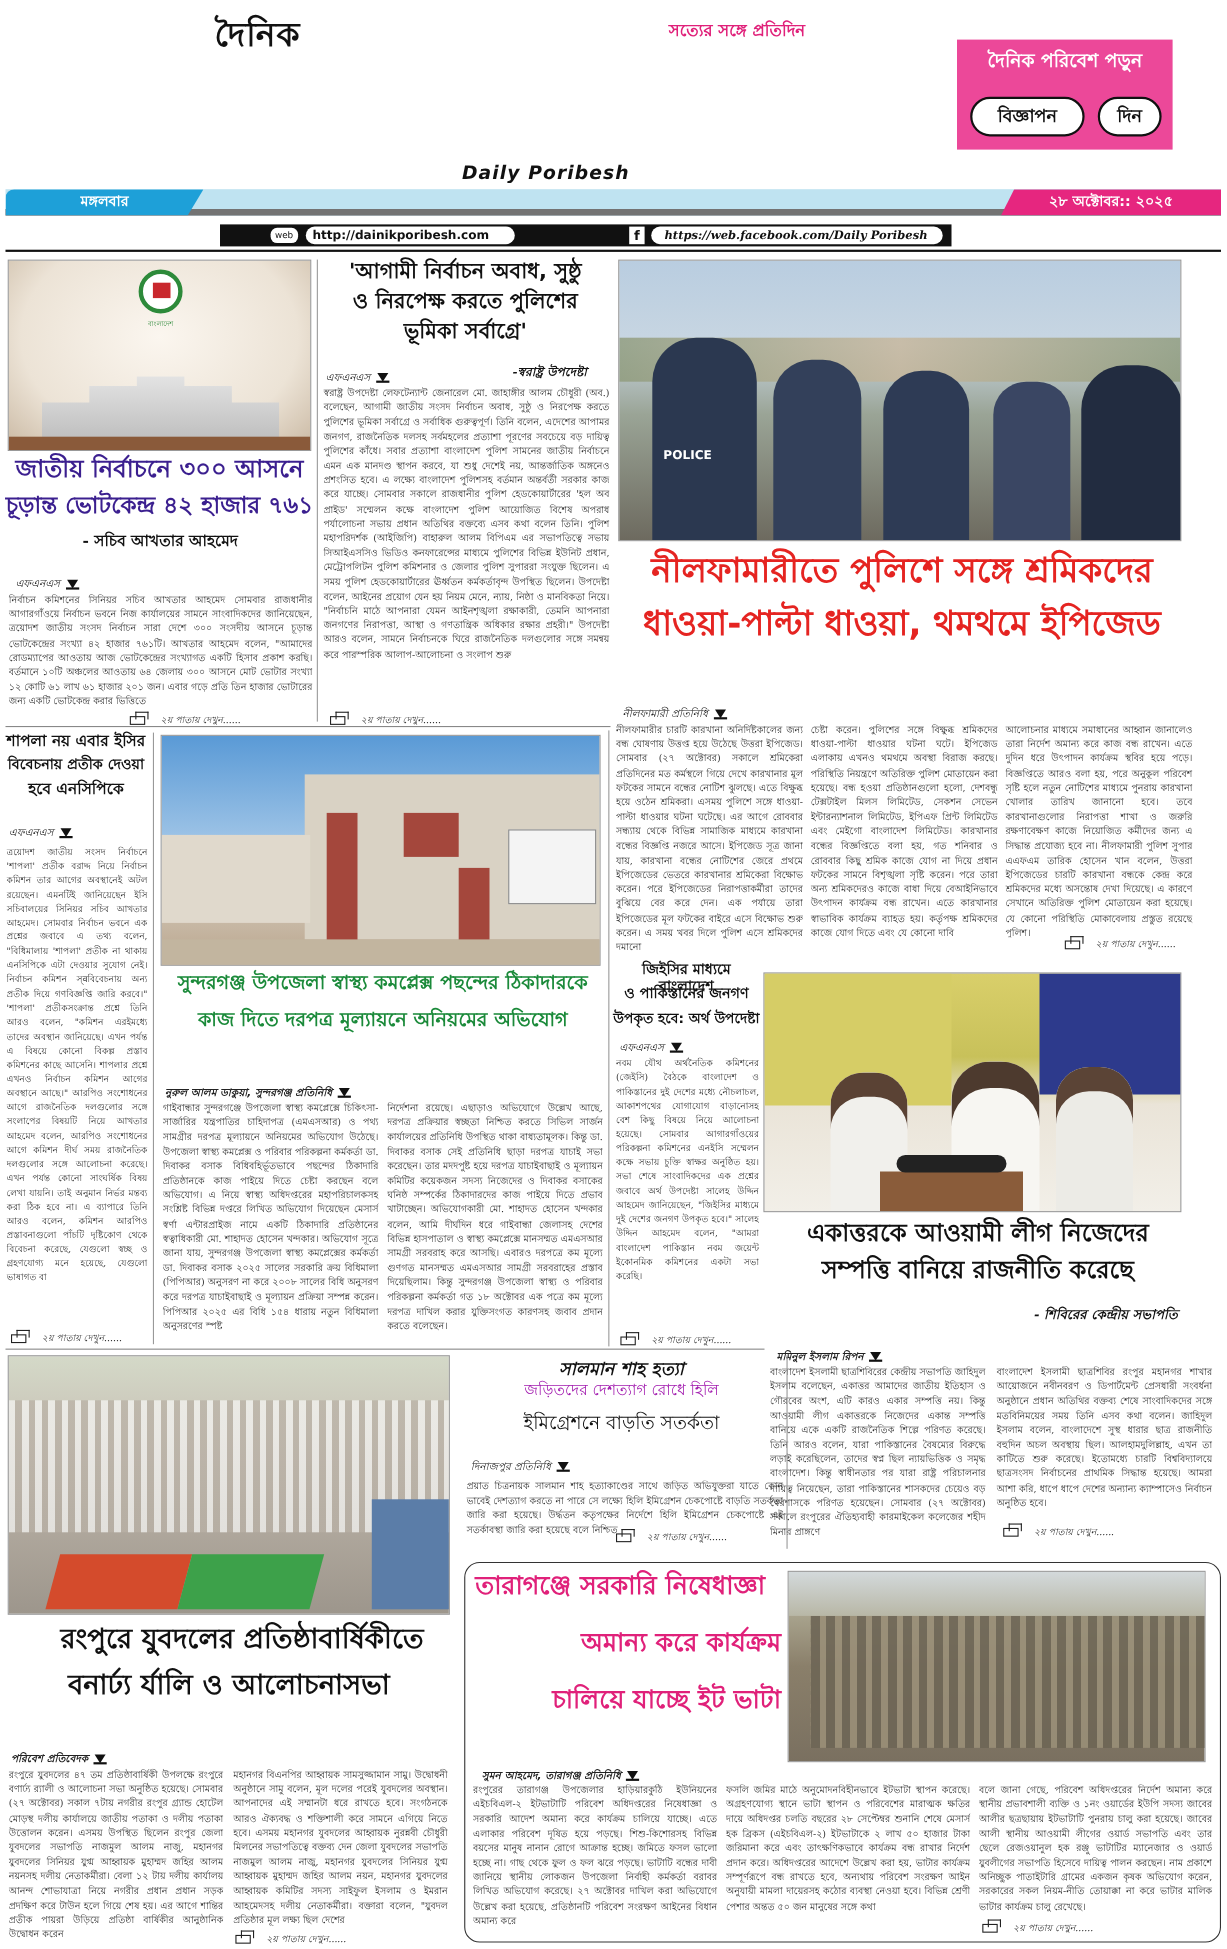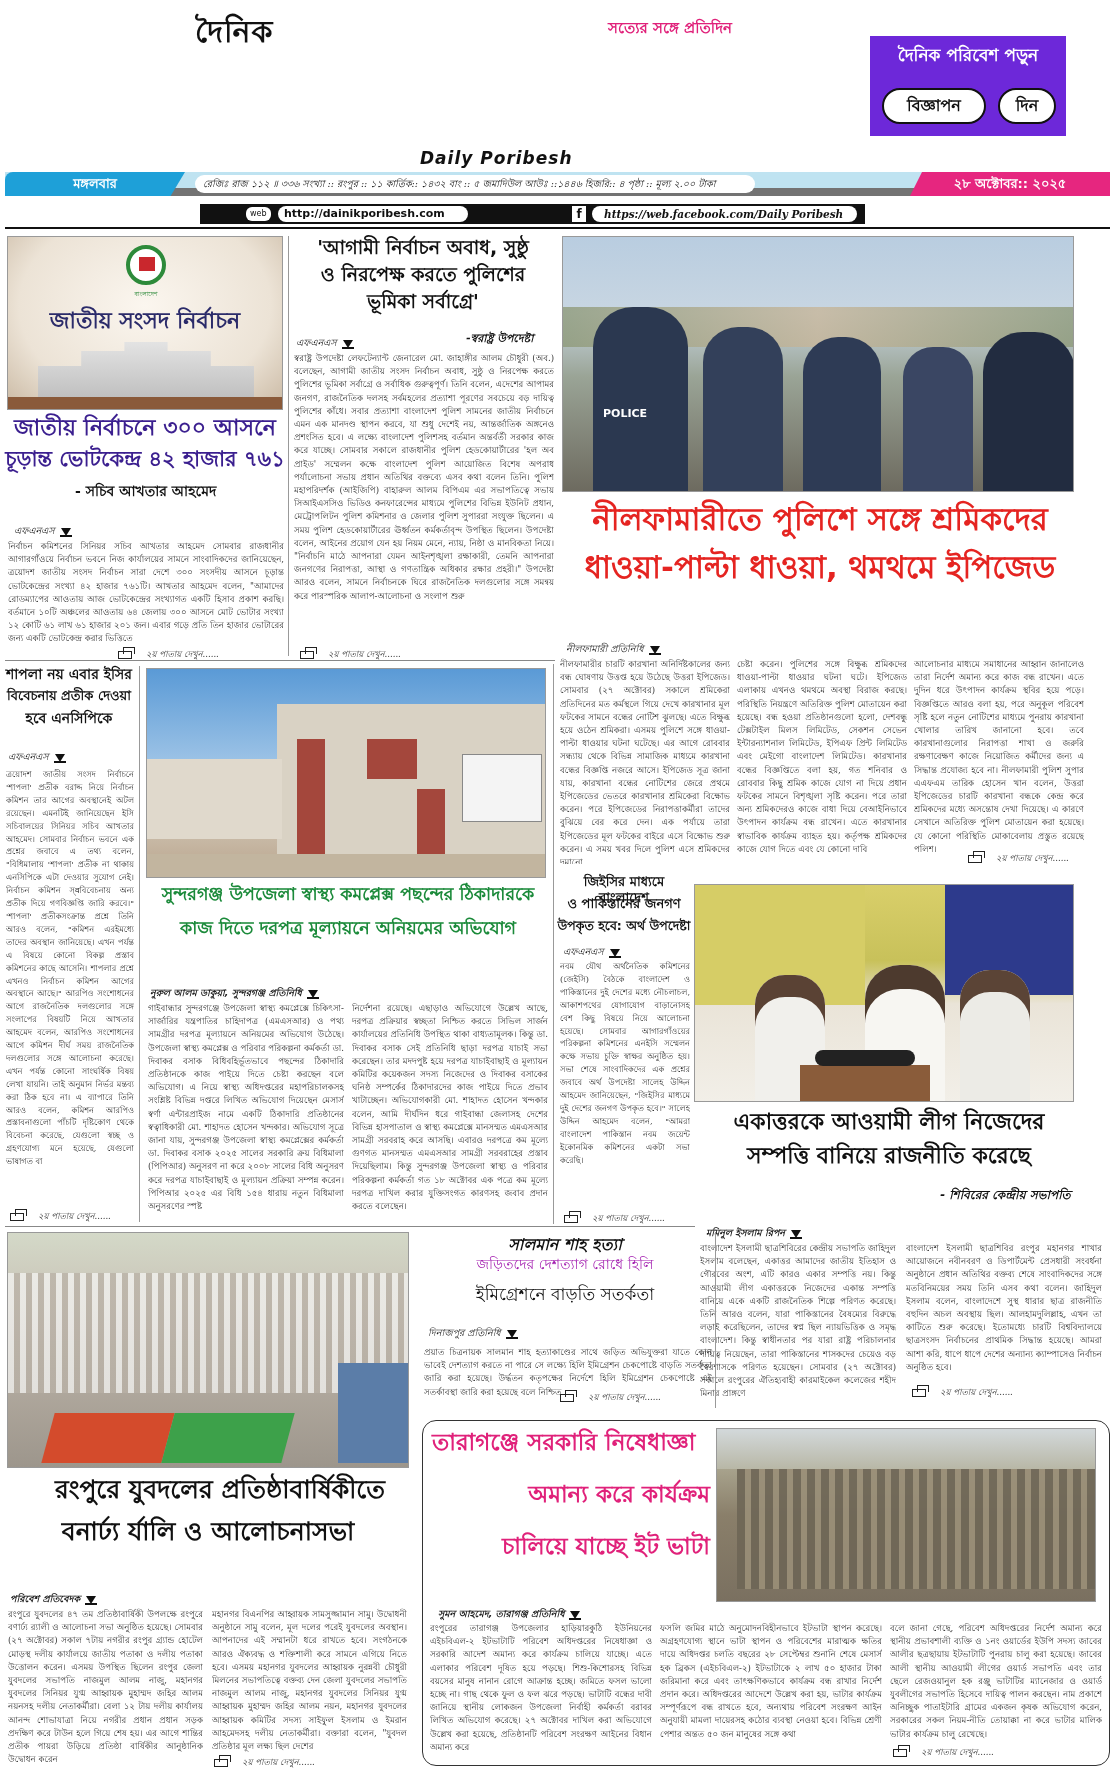--- a/index.html
+++ b/index.html
@@ -21,47 +21,45 @@
 </head>
 <body>
 
 <div class="abs" style="left:0;top:0;width:1115px;height:170px;">
 
 
   <div class="abs" style="left:195px;top:8px;font-family:'DejaVu Sans',sans-serif;font-weight:bold;font-size:30px;color:#111;letter-spacing:1px;">দৈনিক</div>
   <div class="abs" style="left:608px;top:16px;font-family:'DejaVu Sans',sans-serif;font-size:15px;color:#e0217a;font-weight:bold;">সত্যের সঙ্গে প্রতিদিন</div>
   <div class="abs" style="left:420px;top:148px;font-family:'DejaVu Sans',sans-serif;font-style:italic;font-weight:bold;font-size:17px;color:#111;letter-spacing:1px;">Daily Poribesh</div>
 
-  <div class="abs" style="left:870px;top:36px;width:196px;height:100px;background:#6d28d9;">
+  <div class="abs" style="left:870px;top:36px;width:196px;height:100px;background:#ec4899;">
     <div style="position:absolute;left:0;top:6px;width:100%;text-align:center;color:#fff;font-family:'DejaVu Sans',sans-serif;font-weight:bold;font-size:17px;">দৈনিক পরিবেশ পড়ুন</div>
     <div style="position:absolute;left:12px;top:52px;width:104px;height:36px;background:#fff;border:2px solid #111;border-radius:18px;text-align:center;line-height:32px;font-family:'DejaVu Sans',sans-serif;font-weight:bold;font-size:16px;color:#111;">বিজ্ঞাপন</div>
     <div style="position:absolute;left:128px;top:52px;width:58px;height:36px;background:#fff;border:2px solid #111;border-radius:18px;text-align:center;line-height:32px;font-family:'DejaVu Sans',sans-serif;font-weight:bold;font-size:16px;color:#111;">দিন</div>
   </div>
 </div>
 
-<div class="abs" style="left:5px;top:172px;width:1105px;height:24px;background:#bfe3f1;border-bottom:8px solid #737373;">
+<div class="abs" style="left:5px;top:172px;width:1105px;height:24px;background:#bfe3f1;border-bottom:6px solid #737373;">
   <div style="position:absolute;left:0;top:0;width:180px;height:24px;background:#1ea0d8;color:#fff;font-family:'DejaVu Sans',sans-serif;font-weight:bold;font-size:13px;text-align:center;line-height:24px;border-radius:8px 0 0 0;clip-path:polygon(0 0,100% 0,92% 100%,0 100%);">মঙ্গলবার</div>
-  <div style="position:absolute;left:190px;top:3px;width:560px;height:18px;background:#fff;border-radius:9px;font-family:'DejaVu Serif',serif;font-style:italic;font-size:9.5px;color:#111;line-height:18px;padding-left:8px;white-space:nowrap;overflow:hidden;">রেজিঃ রাজ ১১২ ॥ ৩৩৬ সংখ্যা :: রংপুর :: ১১ কার্তিক:: ১৪৩২ বাং :: ৫ জমাদিউল আউঃ ::১৪৪৬ হিজরি:: ৪ পৃষ্ঠা :: মূল্য ২.০০ টাকা</div>
   <div style="position:absolute;left:905px;top:0;width:200px;height:24px;background:#e6267f;color:#fff;font-family:'DejaVu Sans',sans-serif;font-weight:bold;font-size:13px;line-height:24px;text-align:center;clip-path:polygon(6% 0,100% 0,100% 100%,0 100%);">২৮ অক্টোবর:: ২০২৫</div>
 </div>
 
 <div class="abs" style="left:200px;top:204px;width:665px;height:20px;background:#111;">
   <span style="position:absolute;left:46px;top:3px;background:#fff;color:#111;font-family:'DejaVu Sans',sans-serif;font-size:8px;padding:0 4px;border-radius:6px;line-height:14px;">web</span>
   <a style="position:absolute;left:78px;top:2px;width:190px;height:16px;background:#fff;border-radius:8px;color:#111;font-family:'DejaVu Sans',sans-serif;font-weight:bold;font-size:11px;line-height:16px;padding-left:6px;text-decoration:none;">http://dainikporibesh.com</a>
   <span style="position:absolute;left:372px;top:2px;width:14px;height:16px;background:#fff;color:#111;font-family:'DejaVu Sans',sans-serif;font-weight:bold;font-size:12px;text-align:center;line-height:16px;">f</span>
   <a style="position:absolute;left:392px;top:2px;width:265px;height:16px;background:#fff;border-radius:8px;color:#111;font-family:'DejaVu Serif',serif;font-style:italic;font-weight:bold;font-size:10.5px;line-height:16px;padding-left:12px;text-decoration:none;white-space:nowrap;">https://web.facebook.com/Daily Poribesh</a>
 </div>
 <div class="rule-h" style="left:5px;top:227px;width:1105px;height:2px;background:#111;"></div>
 
 <div class="photo" style="left:7px;top:236px;width:276px;height:174px;background:radial-gradient(ellipse at 50% 40%,#fbf6ef 0%,#ece3d6 65%,#c9b8a2 100%);">
   <div style="position:absolute;left:118px;top:8px;width:40px;height:40px;border:4px solid #2d8a3a;border-radius:50%;background:#fff;">
     <div style="position:absolute;left:9px;top:8px;width:16px;height:14px;background:#c9272d;"></div>
   </div>
   <div style="position:absolute;left:118px;top:52px;width:40px;font-size:6px;text-align:center;color:#2d8a3a;font-family:'DejaVu Sans',sans-serif;">বাংলাদেশ</div>
-  <div style="position:absolute;left:0;top:66px;width:100%;text-align:center;font-family:'DejaVu Sans',sans-serif;font-weight:bold;font-size:22px;color:#2b2b6a;">জাতীয় সংসদ নির্বাচন</div>
   <div style="position:absolute;left:30px;top:105px;width:216px;height:60px;background:linear-gradient(#e3e3e3,#bdbdbd);clip-path:polygon(0 40%,20% 40%,20% 15%,40% 15%,40% 0,60% 0,60% 15%,80% 15%,80% 40%,100% 40%,100% 100%,0 100%);"></div>
   <div style="position:absolute;left:0;top:160px;width:100%;height:14px;background:#8a5a3a;"></div>
 </div>
 <div class="headline abs" style="left:7px;top:414px;width:276px;font-size:22px;color:#3b1f8f;">জাতীয় নির্বাচনে ৩০০ আসনে</div>
 <div class="headline abs" style="left:0;top:446px;width:290px;font-size:21px;color:#3b1f8f;">চূড়ান্ত ভোটকেন্দ্র ৪২ হাজার ৭৬১</div>
 <div class="abs" style="left:75px;top:480px;font-family:'DejaVu Serif',serif;font-weight:bold;font-size:14px;color:#111;">- সচিব আখতার আহমেদ</div>
 <div class="abs byline" style="left:14px;top:524px;"><span>এফএনএস</span><span class="tri"></span></div>
 <div class="abs body-text" style="left:8px;top:540px;width:276px;height:106px;">নির্বাচন কমিশনের সিনিয়র সচিব আখতার আহমেদ সোমবার রাজধানীর আগারগাঁওয়ে নির্বাচন ভবনে নিজ কার্যালয়ের সামনে সাংবাদিকদের জানিয়েছেন, ত্রয়োদশ জাতীয় সংসদ নির্বাচন সারা দেশে ৩০০ সংসদীয় আসনে চূড়ান্ত ভোটকেন্দ্রের সংখ্যা ৪২ হাজার ৭৬১টি। আখতার আহমেদ বলেন, "আমাদের রোডম্যাপের আওতায় আজ ভোটকেন্দ্রের সংখ্যাগত একটি হিসাব প্রকাশ করছি। বর্তমানে ১০টি অঞ্চলের আওতায় ৬৪ জেলায় ৩০০ আসনে মোট ভোটার সংখ্যা ১২ কোটি ৬১ লাখ ৬১ হাজার ২০১ জন। এবার গড়ে প্রতি তিন হাজার ভোটারের জন্য একটি ভোটকেন্দ্র করার ভিত্তিতে</div>
 <div class="abs cont" style="left:118px;top:648px;"><span class="page-icon"></span><span>২য় পাতায় দেখুন......</span></div>
 

